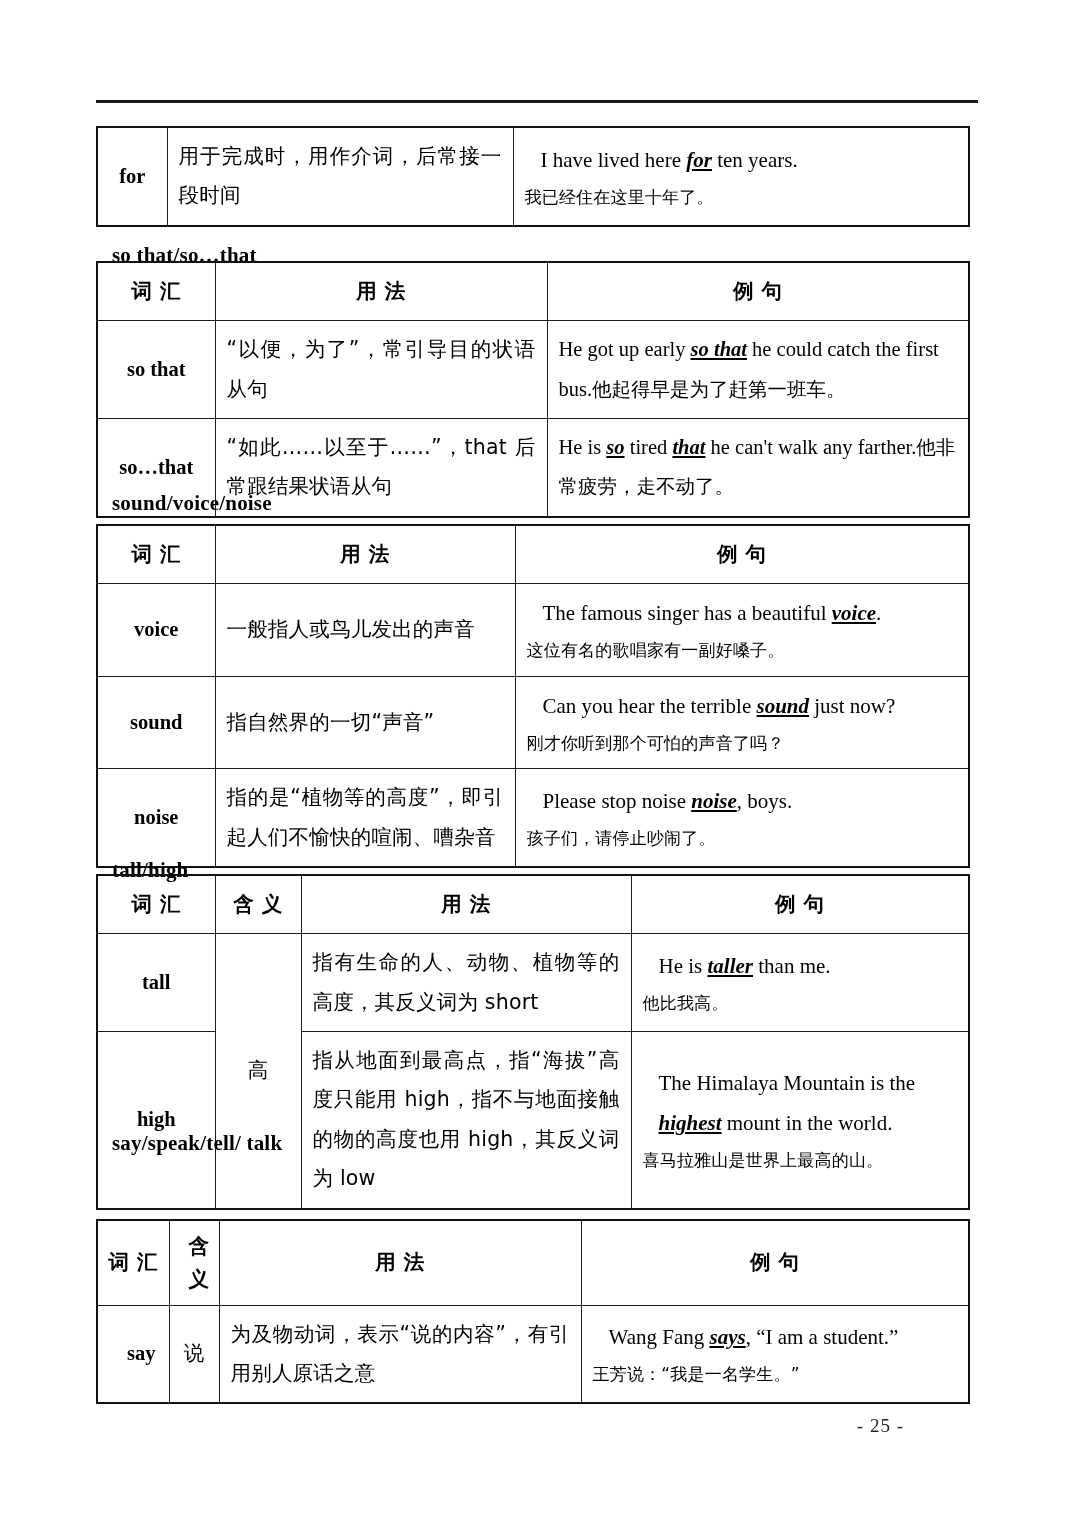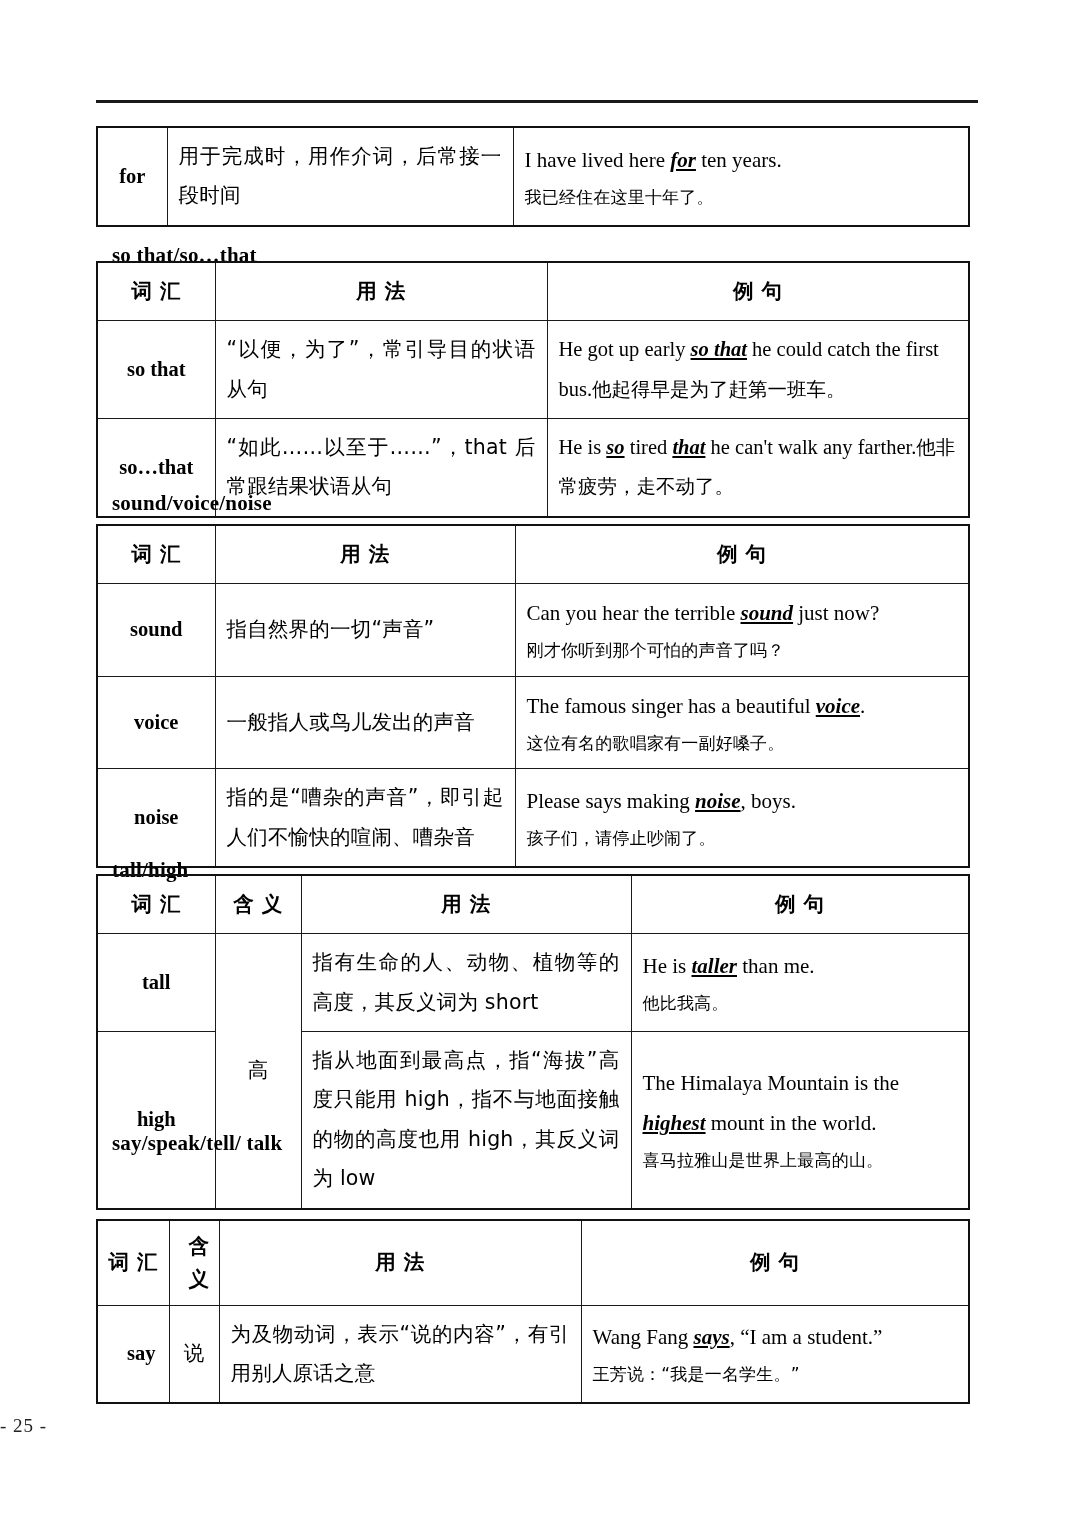--- a/index.html
+++ b/index.html
@@ -78,33 +78,34 @@
   }
   .kw {
     font-weight: bold;
     font-style: italic;
     text-decoration: underline;
   }
   .mixed {
     font-family: "Liberation Serif", "DejaVu Serif", serif;
     font-size: 21px;
     line-height: 1.95;
+    margin-left: 16px;
   }
   .mixed .zh {
     font-family: "DejaVu Sans", "Liberation Sans", sans-serif;
     font-size: 19.5px;
     text-align: center;
   }
   .just { text-align: justify; text-justify: inter-character; }
   .footer {
     position: absolute;
     left: 0;
     top: 1415px;
     width: 904px;
-    text-align: left;
+    text-align: right;
     font-family: "Liberation Serif", "DejaVu Serif", serif;
     font-size: 19px;
     color: #222;
     letter-spacing: 1px;
   }
   .tblwrap { position: absolute; left: 96px; }
 </style>
 </head>
 <body>
 
@@ -174,40 +175,40 @@
           <col style="width:300px">
           <col style="width:454px">
         </colgroup>
       <tbody>
         <tr>
           <td class="hdr">词 汇</td>
           <td class="hdr">用    法</td>
           <td class="hdr">例    句</td>
         </tr>
         <tr>
+          <td class="wordcell">voice</td>
+          <td class="cn">一般指人或鸟儿发出的声音</td>
+          <td>
+            <div class="mixed"><span>The famous singer has a beautiful </span><span class="kw">voice</span><span>.</span></div>
+            <div class="cn">这位有名的歌唱家有一副好嗓子。</div>
+          </td>
+        </tr>
+        <tr>
           <td class="wordcell">sound</td>
           <td class="cn">指自然界的一切“声音”</td>
           <td>
             <div class="mixed"><span>Can you hear the terrible </span><span class="kw">sound</span><span> just now?</span></div>
             <div class="cn">刚才你听到那个可怕的声音了吗？</div>
           </td>
         </tr>
         <tr>
-          <td class="wordcell">voice</td>
-          <td class="cn">一般指人或鸟儿发出的声音</td>
-          <td>
-            <div class="mixed"><span>The famous singer has a beautiful </span><span class="kw">voice</span><span>.</span></div>
-            <div class="cn">这位有名的歌唱家有一副好嗓子。</div>
-          </td>
-        </tr>
-        <tr>
           <td class="wordcell">noise</td>
-          <td class="cn just">指的是“嘈杂的声音”，即引起人们不愉快的喧闹、嘈杂音</td>
-          <td>
-            <div class="mixed"><span>Please says making </span><span class="kw">noise</span><span>, boys.</span></div>
+          <td class="cn just">指的是“植物等的高度”，即引起人们不愉快的喧闹、嘈杂音</td>
+          <td>
+            <div class="mixed"><span>Please stop noise </span><span class="kw">noise</span><span>, boys.</span></div>
             <div class="cn">孩子们，请停止吵闹了。</div>
           </td>
         </tr>
       </tbody>
     </table>
   </div>
 
   <div class="tblwrap" style="top:837px;">
     <div class="sectitle">tall/high</div>
   </div>

